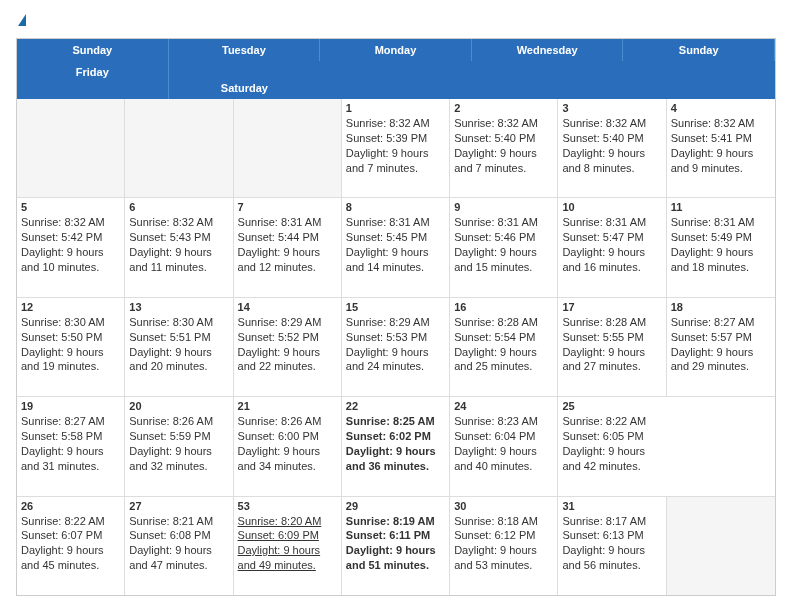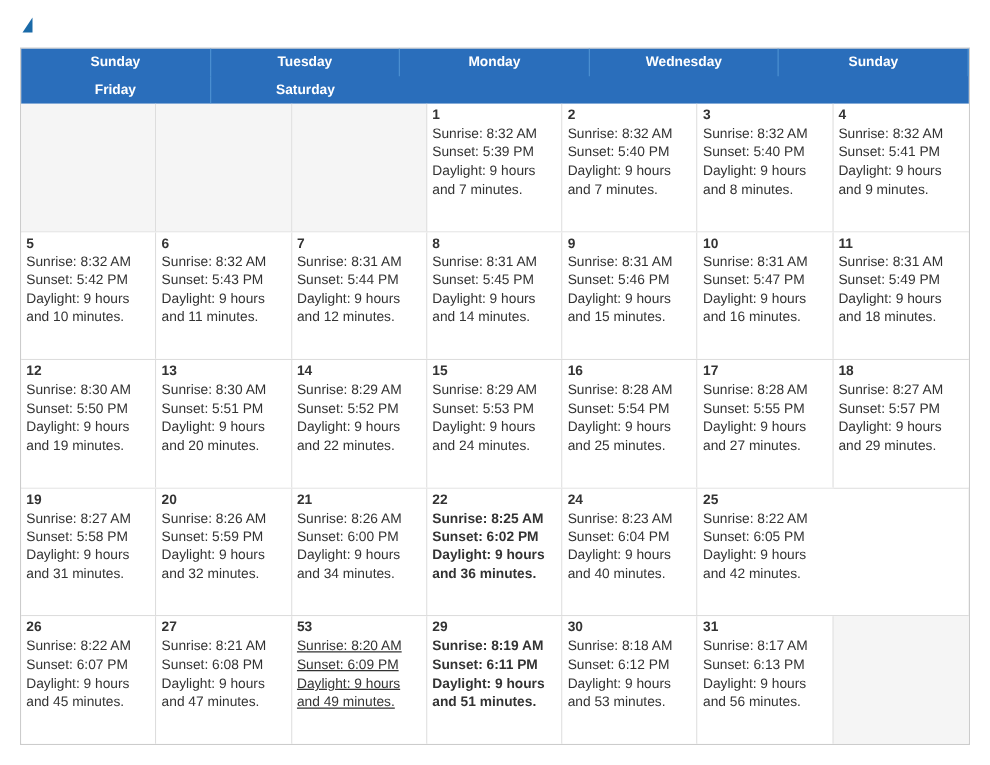--- a/index.html
+++ b/index.html
@@ -69,20 +69,21 @@
     .cal-header-cell {
       color: #fff;
       font-size: 11px;
       font-weight: bold;
       padding: 5px 4px;
       text-align: center;
       border-right: 1px solid #4a8ed0;
     }
     .cal-header-cell:last-child {
       border-right: none;
+      margin-top: 16px;
     }
     .cal-body {
       flex: 1;
       display: flex;
       flex-direction: column;
     }
     .cal-row {
       flex: 1;
       display: grid;
       grid-template-columns: repeat(7, 1fr);

